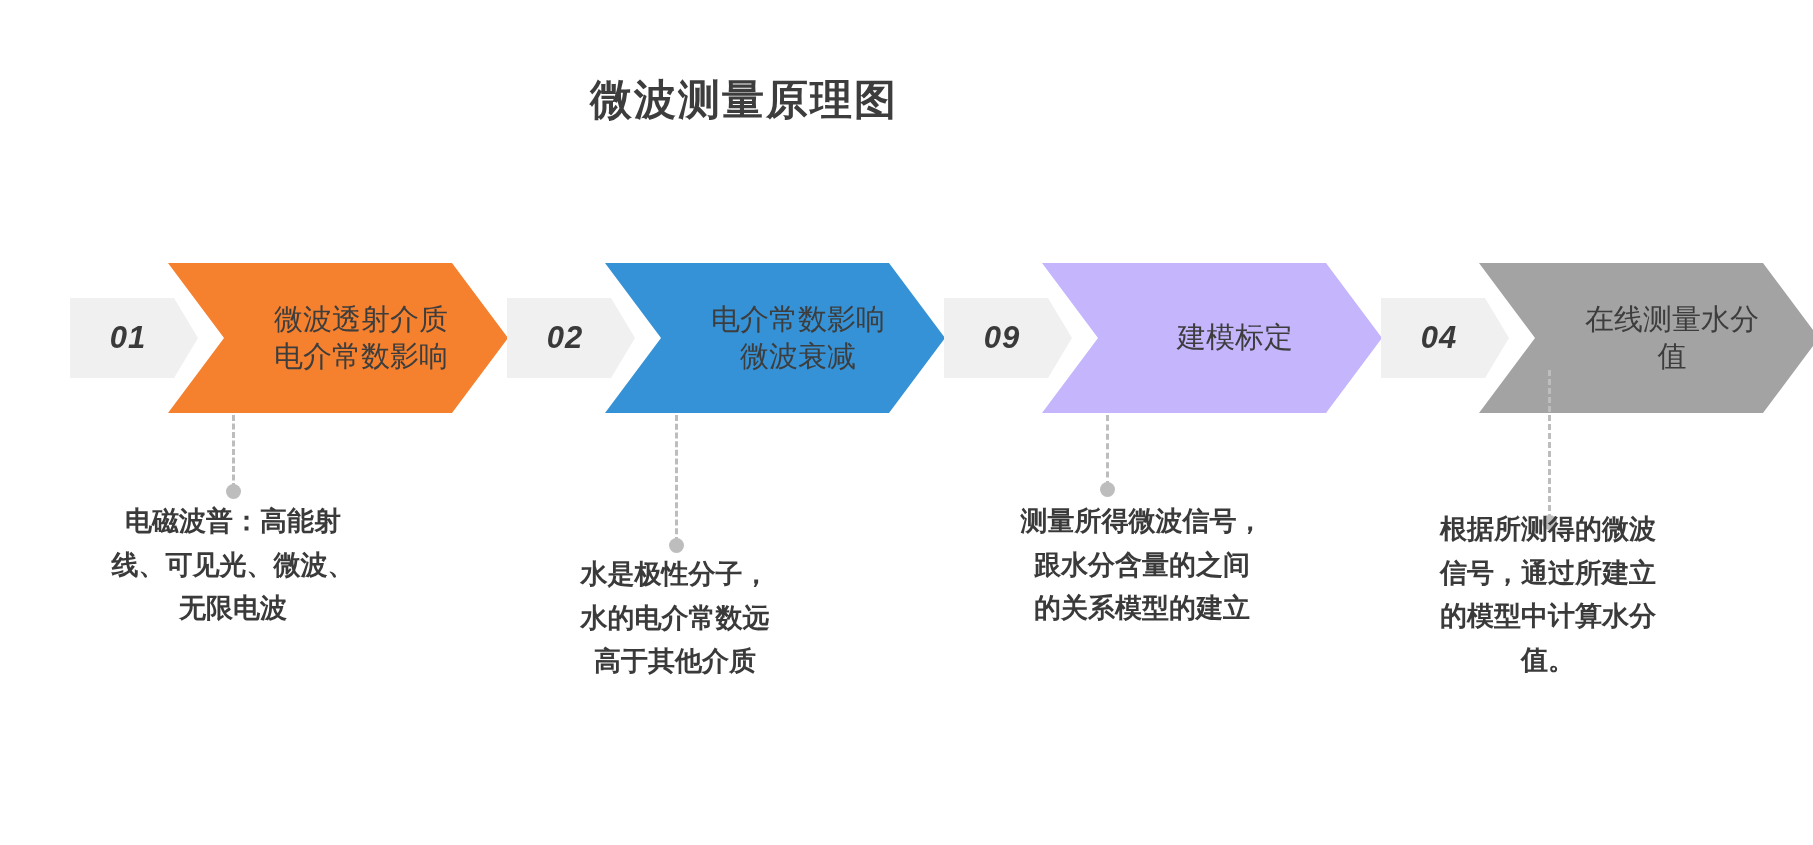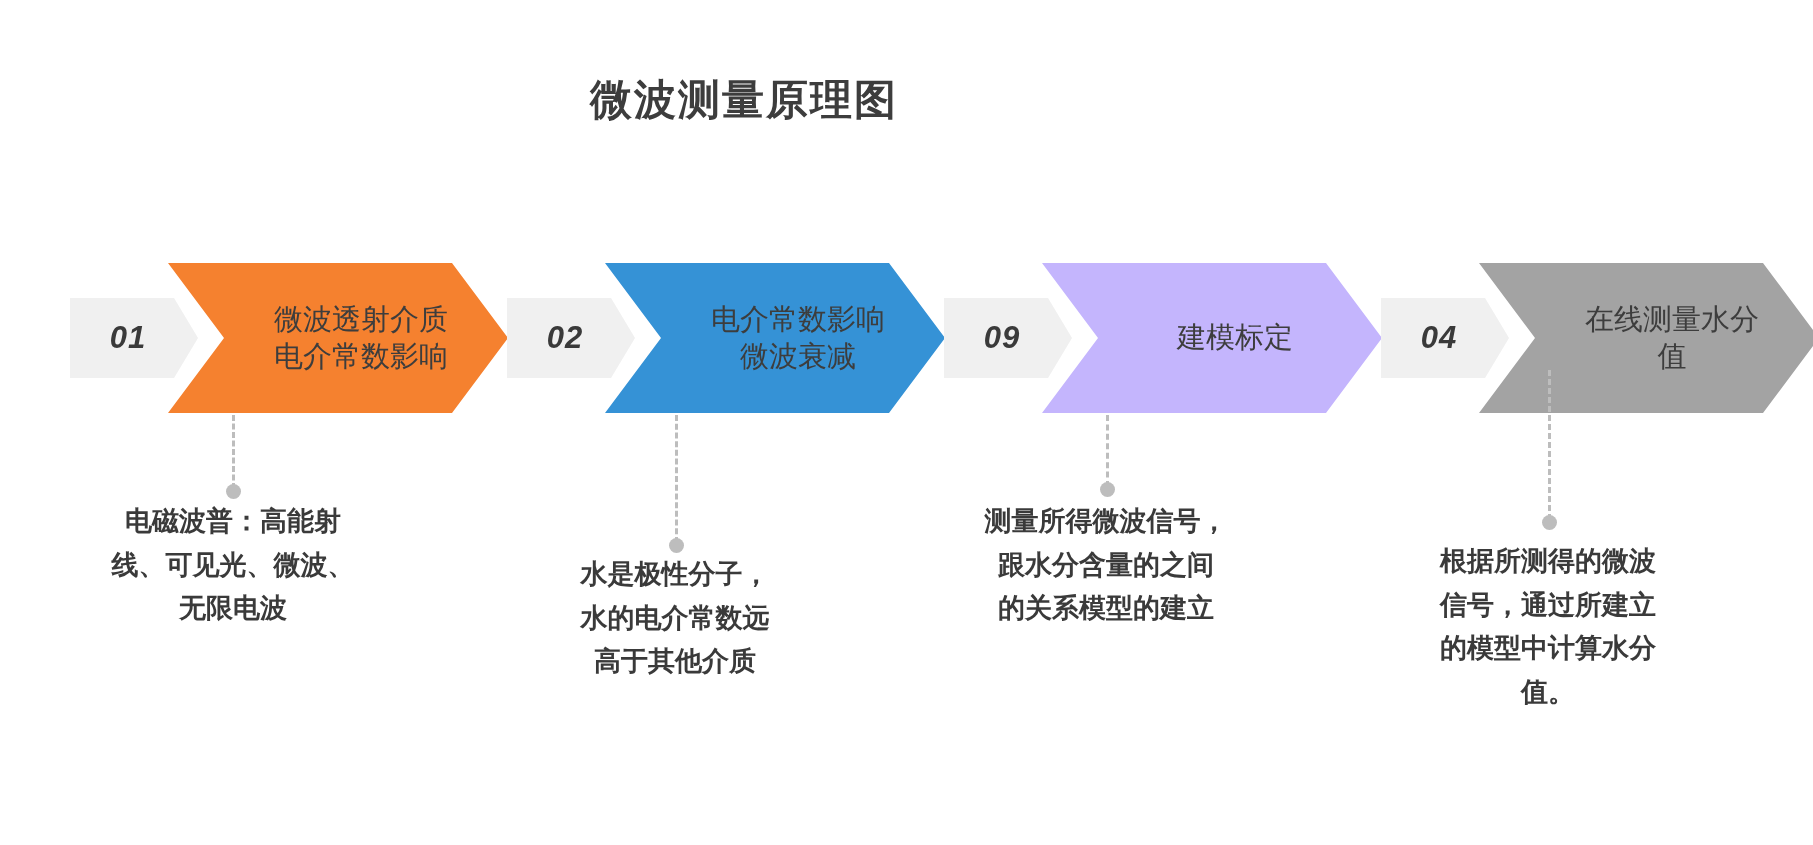--- a/index.html
+++ b/index.html
@@ -170,20 +170,20 @@
 <div class="connector-dot" style="left:1542px; top:515px;"></div>
 
 <div class="desc" style="left:48px; top:500px; width:370px;">电磁波普：高能射
 线、可见光、微波、
 无限电波</div>
 
 <div class="desc" style="left:495px; top:553px; width:360px;">水是极性分子，
 水的电介常数远
 高于其他介质</div>
 
-<div class="desc" style="left:918px; top:500px; width:376px;">测量所得微波信号，
+<div class="desc" style="left:954px; top:500px; width:376px;">测量所得微波信号，
 跟水分含量的之间
 的关系模型的建立</div>
 
-<div class="desc" style="left:1370px; top:540px; width:356px;text-align:center;">根据所测得的微波
+<div class="desc" style="left:1370px; top:508px; width:356px;text-align:center;">根据所测得的微波
 信号，通过所建立
 的模型中计算水分
 值。</div>
 
 </body></html>

